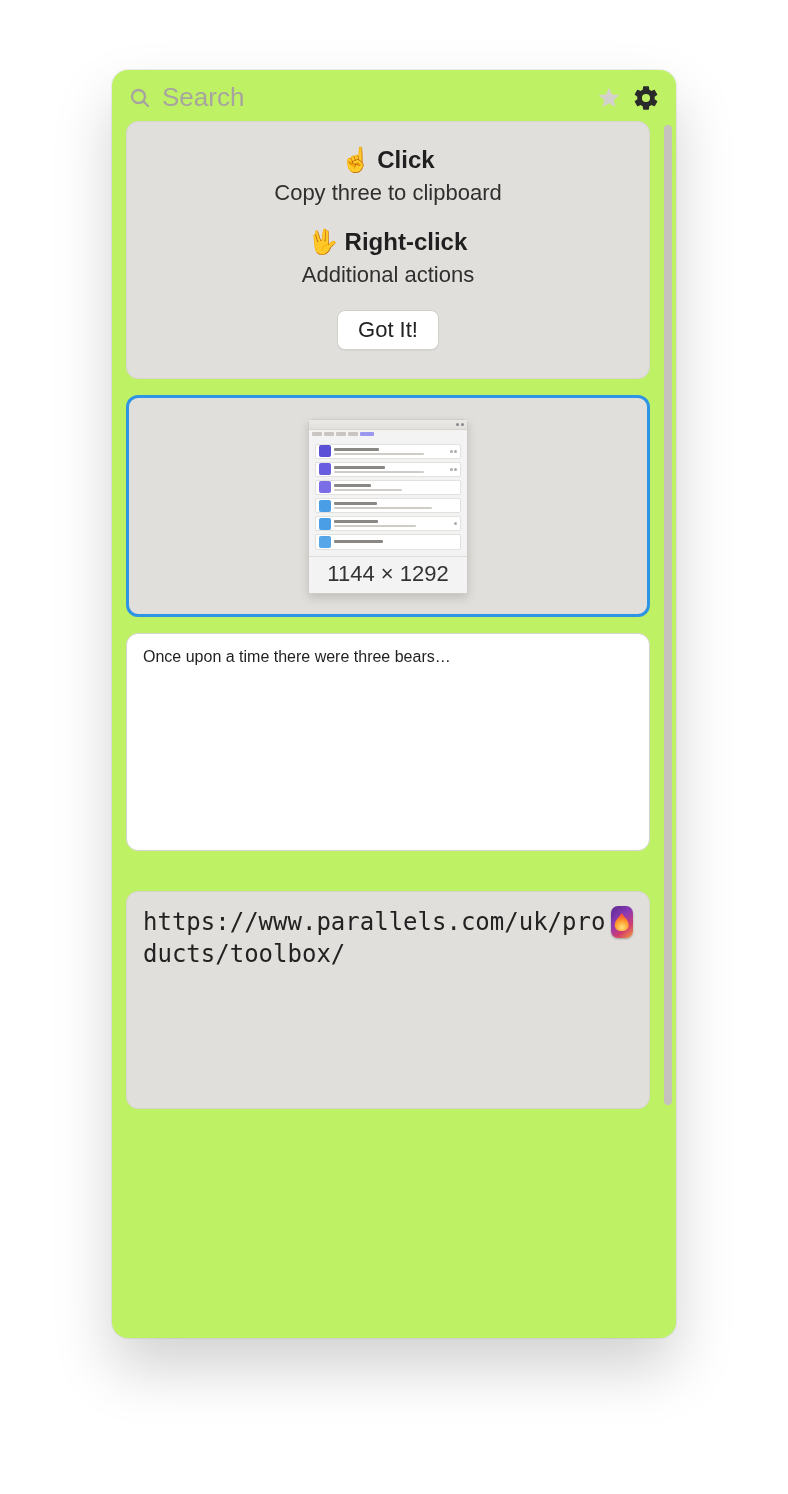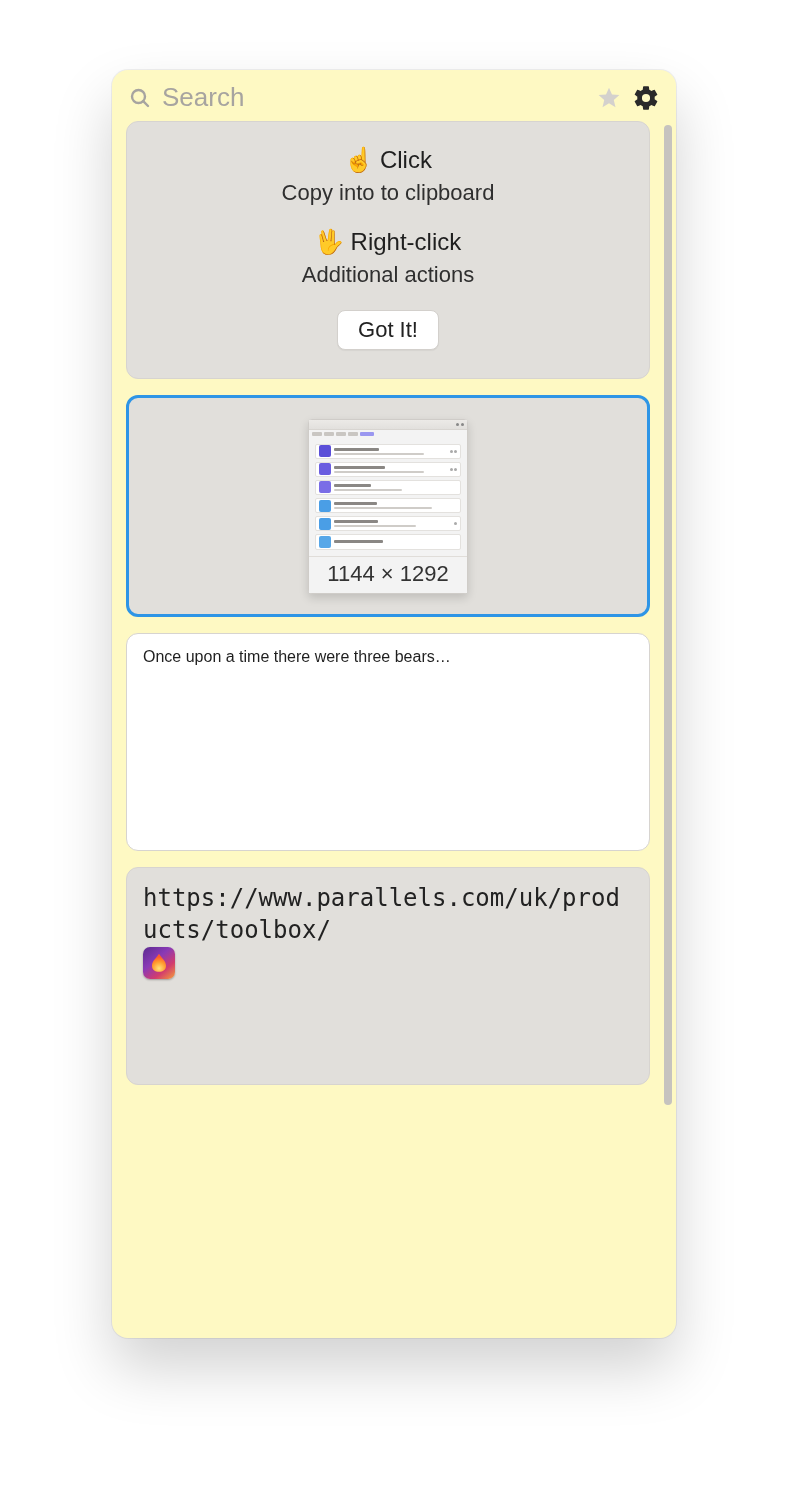--- a/index.html
+++ b/index.html
@@ -9,21 +9,21 @@
     background: #ffffff;
     font-family: -apple-system, BlinkMacSystemFont, "Segoe UI", sans-serif;
     overflow: hidden;
   }
   .window {
     position: absolute;
     left: 112px;
     top: 70px;
     width: 564px;
     height: 1268px;
-    background: #fef9c3;
+    background: #bef264;
     border-radius: 16px;
     box-shadow: 0 30px 60px rgba(0,0,0,0.18), 0 0 0 1px rgba(0,0,0,0.06);
     overflow: hidden;
     display: flex;
     flex-direction: column;
   }
   .header {
     display: flex;
     align-items: center;
     padding: 12px 16px 8px 16px;
@@ -69,21 +69,21 @@
   .tips-card {
     background: #e1dfdb;
     border: 1px solid #d7d4d0;
     padding: 24px 20px 28px 20px;
     text-align: center;
   }
   .tip { margin-bottom: 22px; }
   .tip:last-of-type { }
   .tip-title {
     font-size: 24px;
-    font-weight: 400;
+    font-weight: 700;
     color: #1f1f1f;
     margin-bottom: 6px;
   }
   .tip-title .emoji { margin-right: 6px; }
   .tip-desc {
     font-size: 22px;
     color: #2f2f2f;
   }
   .got-it-btn {
     display: inline-block;
@@ -178,22 +178,23 @@
     font-size:16px;
     color:#1f1f1f;
   }
   .url-card {
     background:#e1dfdb;
     border:1px solid #d7d4d0;
     border-radius:12px;
     height:218px;
     padding:14px 16px 12px 16px;
     display:flex;
-    flex-direction:column;
+    flex-direction:row;
     justify-content:flex-start;
+    margin-top:24px;
   }
   .url-text {
     font-family: ui-monospace, "SF Mono", Menlo, Consolas, monospace;
     font-size:24px;
     color:#222;
     line-height:1.35;
     word-break: break-all;
   }
   .app-icon {
     width:32px;
@@ -238,21 +239,21 @@
 
   <div class="body">
     <div class="scrollbar"></div>
     <div class="content">
 
       <div class="card tips-card">
         <div class="tip">
           <div class="tip-title">
             <span class="emoji">☝️</span><span>Click</span>
           </div>
-          <div class="tip-desc">Copy into to clipboard</div>
+          <div class="tip-desc">Copy three to clipboard</div>
         </div>
         <div class="tip">
         </div>
         <div class="tip">
           <div class="tip-title">
             <span class="emoji">🖖</span><span>Right-click</span>
           </div>
           <div class="tip-desc">Additional actions</div>
         </div>
         <button class="got-it-btn">Got It!</button>

